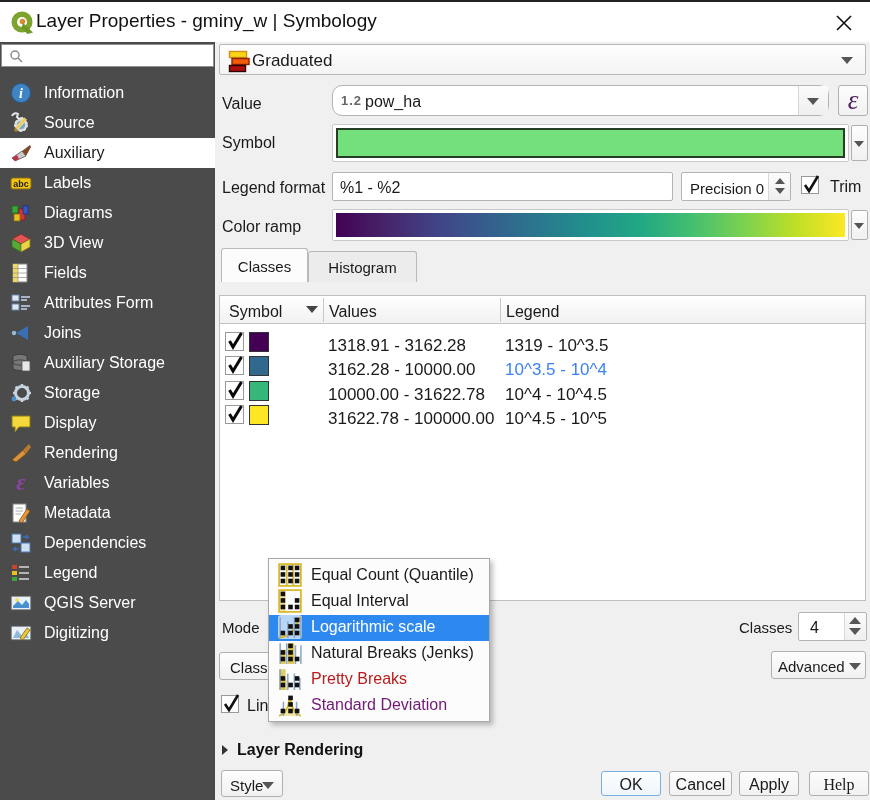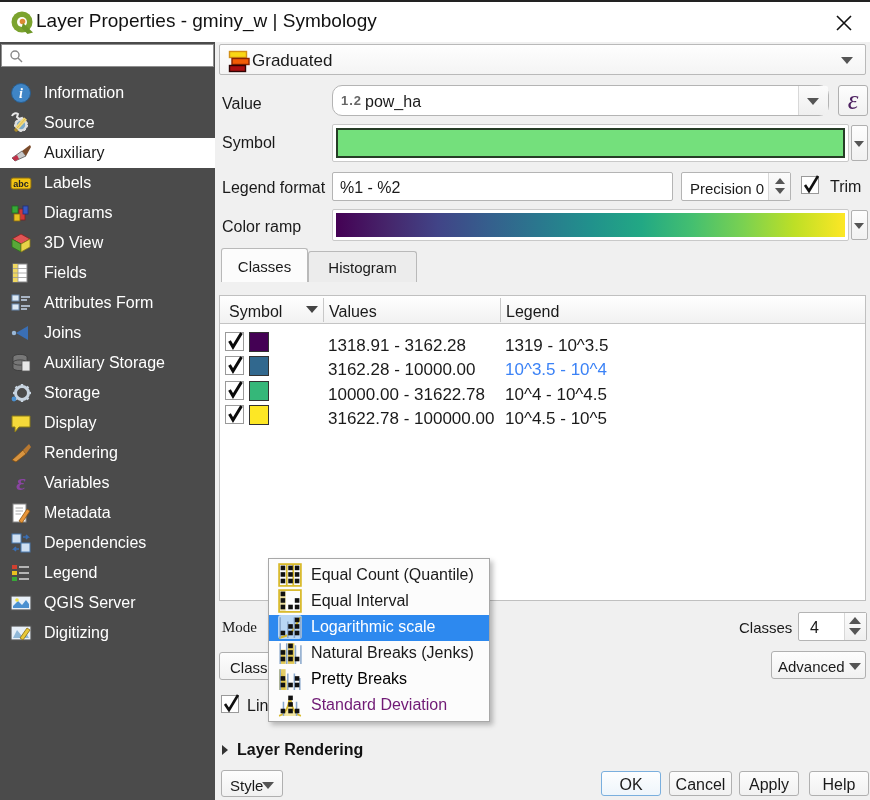--- a/index.html
+++ b/index.html
@@ -315,21 +315,21 @@
         <svg style="position:absolute; left:0px; top:-3px; width:19px; height:21px;" viewBox="0 0 19 21">
           <path d="M3.5 11 L7 17 L15.5 3" stroke="#0a0a0a" stroke-width="3" fill="none"></path>
         </svg>
       </div>
     <div style="position:absolute; left:29px; top:0px; width:20px; height:20px; background:#fde725; border:1px solid #333;"></div>
     <span style="position:absolute; left:108px; top:4px; font-size:17px; color:#1a1a1a;">31622.78 - 100000.00</span>
     <span style="position:absolute; left:285px; top:4px; font-size:17px; color:#1a1a1a;">10^4.5 - 10^5</span>
   </div>
 </div>
 
-<div class="abs" style="left:222px; top:619px; font-size:15px; color:#1a1a1a;font-family:Liberation Serif, serif;">Mode</div>
+<div class="abs" style="left:222px; top:619px; font-size:15px; color:#1a1a1a;">Mode</div>
 <div class="abs" style="left:739px; top:619px; font-size:15px; color:#1a1a1a;">Classes</div>
 <div class="abs inputbox" style="left:798px; top:612px; width:69px; height:29px;">
   <span class="lbl15" style="position:absolute; left:11px; top:6px;">4</span>
   <div style="position:absolute; right:0; top:0; width:22px; height:27px; background:linear-gradient(#fbfbfb,#efefef); border-left:1px solid #d8d8d8;"></div>
   <div class="uarr" style="position:absolute; right:5px; top:4px; border-left-width:6px; border-right-width:6px; border-bottom-width:7px;"></div>
   <div class="darr" style="position:absolute; right:5px; top:15px; border-left-width:6px; border-right-width:6px; border-top-width:7px;"></div>
 </div>
 
 <div class="abs btn" style="left:219px; top:652px; width:130px; height:28px;">
   <span style="position:absolute; left:10px; top:6px; font-size:15px;">Classify</span>
@@ -355,21 +355,21 @@
 </div>
 <div class="abs btn" style="left:601px; top:771px; width:60px; height:25px; border-color:#7aafde; background:linear-gradient(#fdfeff,#eef5fb);">
   <span style="position:absolute; left:0; right:0; top:4px;">OK</span>
 </div>
 <div class="abs btn" style="left:669px; top:771px; width:63px; height:25px;">
   <span style="position:absolute; left:0; right:0; top:4px;">Cancel</span>
 </div>
 <div class="abs btn" style="left:739px; top:771px; width:60px; height:25px;">
   <span style="position:absolute; left:0; right:0; top:4px;">Apply</span>
 </div>
-<div class="abs btn" style="left:809px; top:771px; width:60px; height:25px;">
+<div class="abs btn" style="left:809px; top:771px; width:60px; height:25px;font-family:Liberation Serif, serif;">
   <span style="position:absolute; left:0; right:0; top:4px;">Help</span>
 </div>
 
 <div class="abs" style="left:268px; top:558px; width:222px; height:164px; background:#fcfcfc; border:1px solid #a8a8a8; box-shadow:3px 3px 5px rgba(0,0,0,0.25);">
   <div style="position:absolute; left:0px; top:4px; width:220px; height:26px; color:#1a1a1a; font-size:16px;">
       <svg style="position:absolute; left:9px; top:0px;" width="24" height="24" viewBox="0 0 22 22">
         <rect x="1" y="1" width="20" height="20" fill="none" stroke="#d8b929" stroke-width="1.6"></rect>
         <path d="M8 1 V21 M14 1 V21" stroke="#d8b929" stroke-width="1.6"></path>
         <rect x="2.4" y="2.4" width="4.2" height="4.2" fill="#111"></rect>
         <rect x="2.4" y="8.4" width="4.2" height="4.2" fill="#111"></rect>
@@ -417,21 +417,21 @@
         <path d="M2 2 V21 M8 2 V21 M16 4 V21 M21 4 V21" stroke="#8aa8cc" stroke-width="1.4"></path>
         <rect x="2.4" y="8.4" width="4.2" height="4.2" fill="#111"></rect>
         <rect x="2.4" y="14.4" width="4.2" height="4.2" fill="#111"></rect>
         <rect x="9.4" y="2.4" width="4.2" height="4.2" fill="#111"></rect>
         <rect x="9.4" y="8.4" width="4.2" height="4.2" fill="#111"></rect>
         <rect x="9.4" y="14.4" width="4.2" height="4.2" fill="#111"></rect>
         <rect x="15.4" y="14.4" width="4.2" height="4.2" fill="#111"></rect>
       </svg>
       <span style="position:absolute; left:42px; top:3px;">Natural Breaks (Jenks)</span>
     </div>
-  <div style="position:absolute; left:0px; top:108px; width:180px; height:26px; color:#000000; font-size:16px;padding-left:7px;">
+  <div style="position:absolute; left:0px; top:108px; width:180px; height:26px; color:#b91c1c; font-size:16px;padding-left:7px;">
       <svg style="position:absolute; left:9px; top:0px;" width="24" height="24" viewBox="0 0 22 22">
         <path d="M1 2 L7 2 L7 21 L1 21 Z" fill="#d8b929" opacity="0.7"></path>
         <path d="M1 2 L9 14 L9 21 L1 21 Z" fill="#d8b929" opacity="0.5"></path>
         <path d="M2 2 V21 M9 6 V21 M15 6 V21 M20 10 V21" stroke="#8aa8cc" stroke-width="1.4"></path>
         <rect x="2.4" y="8.4" width="4.2" height="4.2" fill="#111"></rect>
         <rect x="2.4" y="14.4" width="4.2" height="4.2" fill="#111"></rect>
         <rect x="9.4" y="14.4" width="4.2" height="4.2" fill="#111"></rect>
         <rect x="15.4" y="8.4" width="4.2" height="4.2" fill="#111"></rect>
         <rect x="15.4" y="14.4" width="4.2" height="4.2" fill="#111"></rect>
       </svg>

